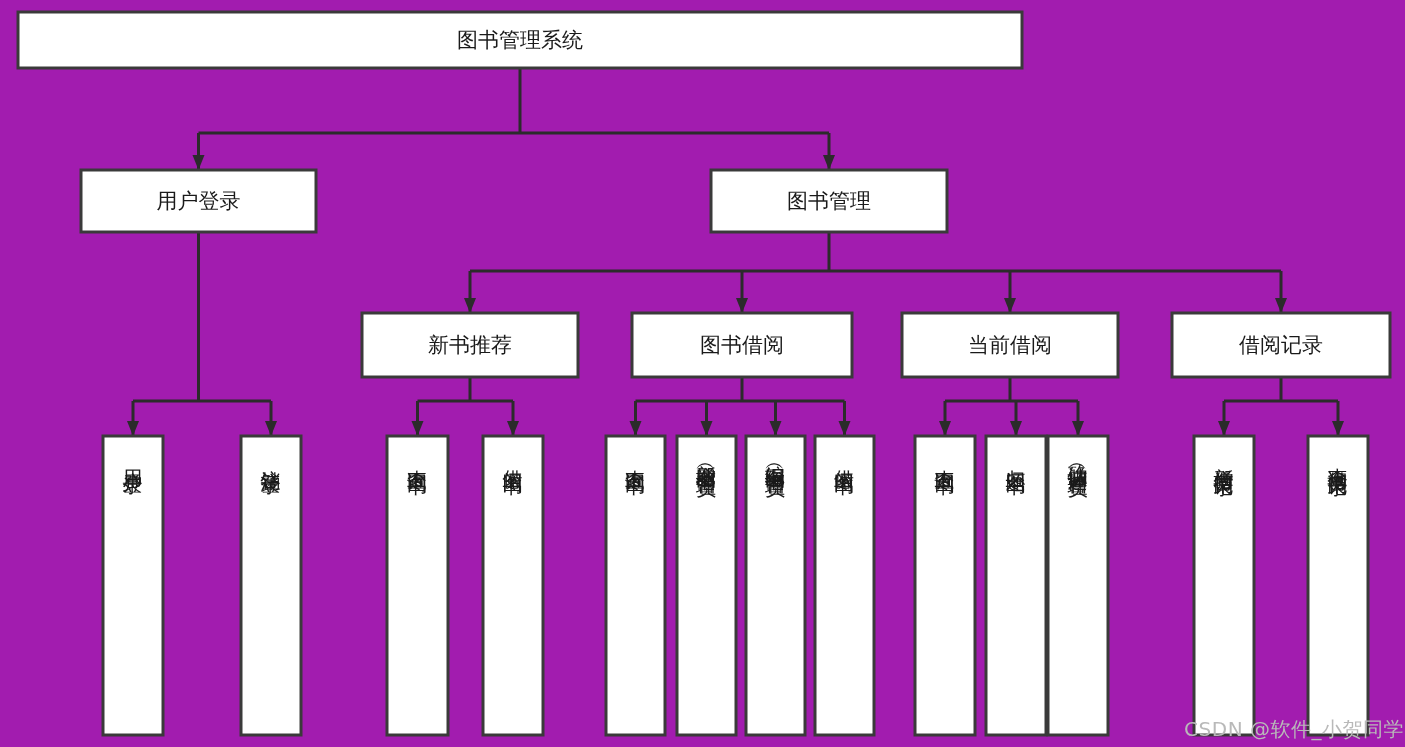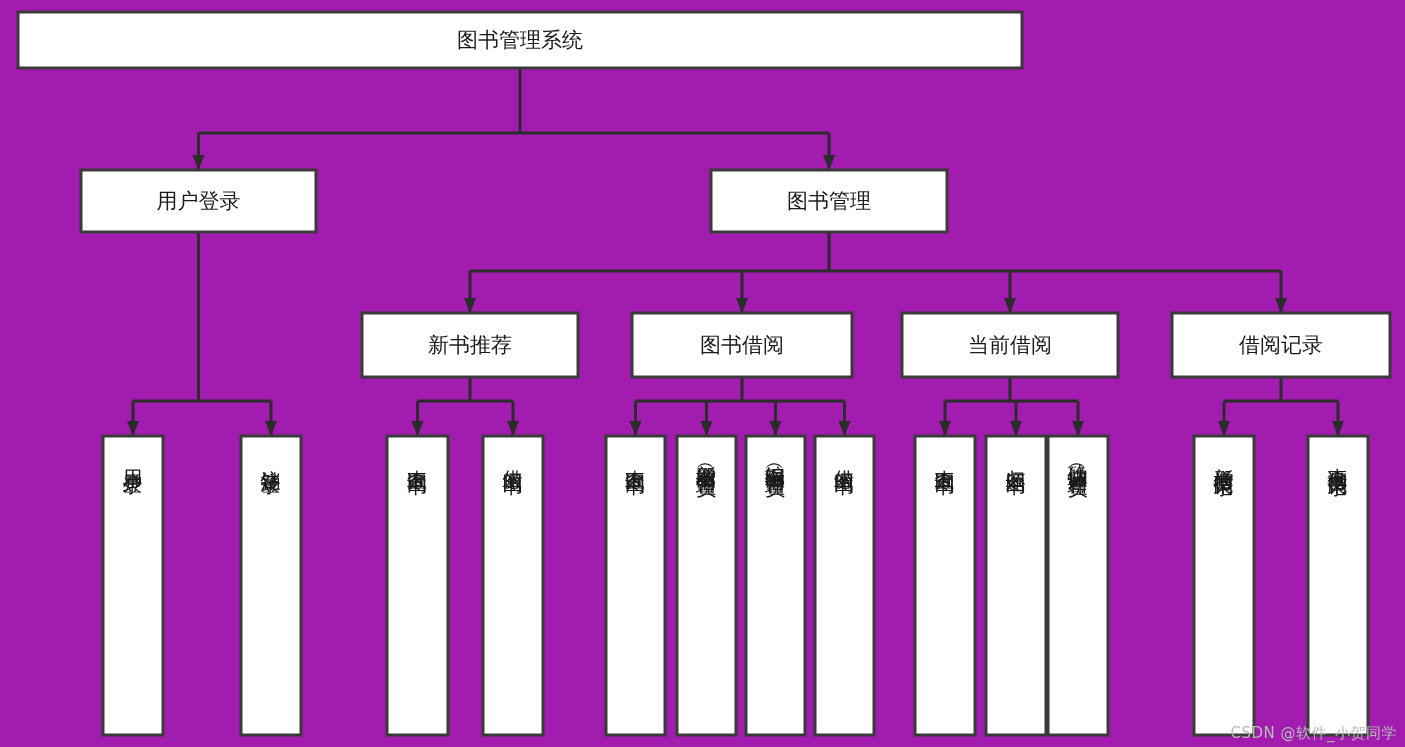--- a/index.html
+++ b/index.html
@@ -6,21 +6,21 @@
   body{width:1405px;height:747px;overflow:hidden;
        font-family:"DejaVu Sans","Liberation Sans",sans-serif;}
   #diagram-root{position:relative;width:1405px;height:747px;background:#a21caf;}
   svg{position:absolute;left:0;top:0;}
   .box-rect{fill:#ffffff;stroke:#3a3a3a;stroke-width:3;}
   .conn{stroke:#2b2b2b;stroke-width:3;fill:none;}
   .arrowhead{fill:#2b2b2b;stroke:none;}
   .lbl-h{font-size:21px;fill:#1a1a1a;text-anchor:middle;dominant-baseline:middle;}
   .lbl-v{font-size:20px;fill:#1a1a1a;text-anchor:middle;
          writing-mode:vertical-rl;letter-spacing:2px;}
-  .watermark{position:absolute;right:8px;bottom:4px;font-size:15px;
+  .watermark{position:absolute;right:1px;bottom:4px;font-size:20px;
              color:#b9b9b9;white-space:nowrap;letter-spacing:.5px;}
 </style>
 </head>
 <body>
 
 <div id="diagram-root">
   <svg id="diagram-svg" width="1405" height="747" viewBox="0 0 1405 747" xmlns="http://www.w3.org/2000/svg">
     <g id="connectors">
         <path d="M 520 68 L 520 133" class="conn"></path>
         <path d="M 198.5 133 L 829 133" class="conn"></path>

